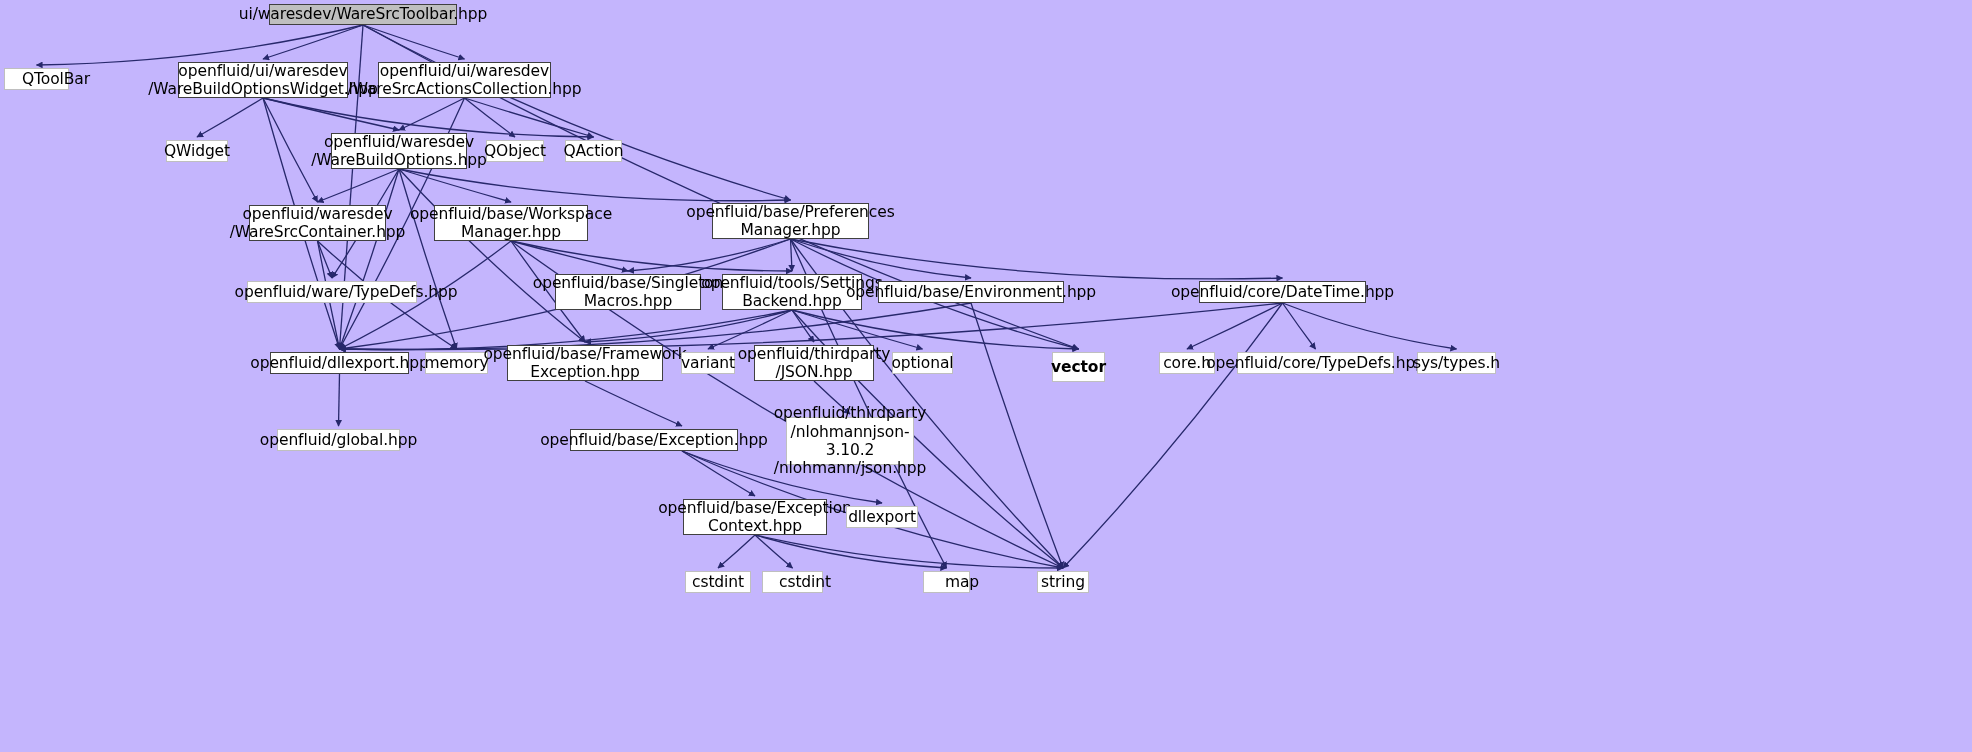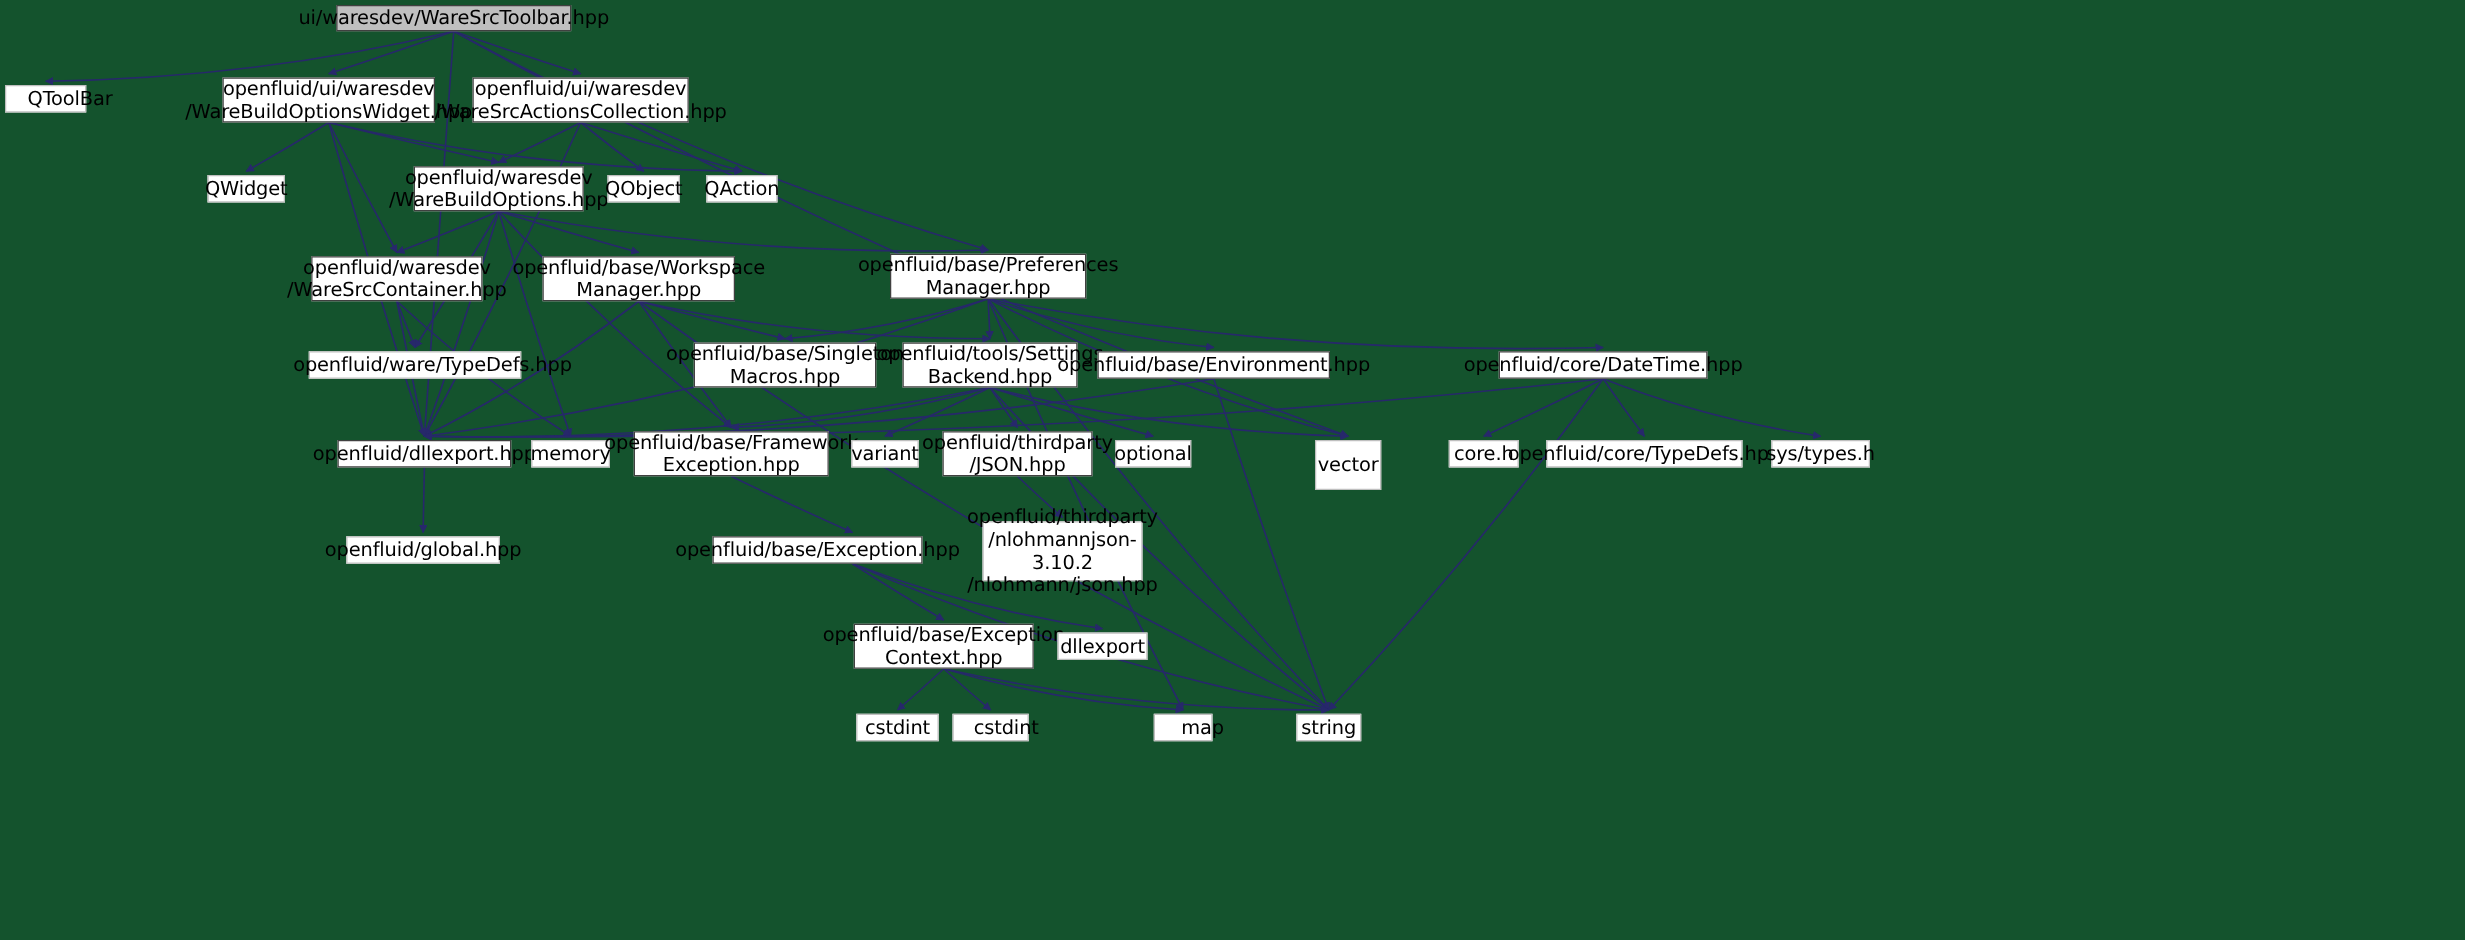--- a/index.html
+++ b/index.html
@@ -1,18 +1,18 @@
 <!DOCTYPE html>
 <html><head>
 <meta charset="utf-8">
 <title>WareSrcToolbar.hpp include dependency graph</title>
 <style>
   html,body{margin:0;padding:0;background:#ffffff;}
   body{font-family:"DejaVu Sans","Liberation Sans",sans-serif;}
-  #graph{position:relative;width:1972px;height:752px;background:#14532d;overflow:hidden;}
+  #graph{position:relative;width:1972px;height:752px;background:#c4b5fd;overflow:hidden;}
   #edges{position:absolute;left:0;top:0;width:1972px;height:752px;}
   .node{position:absolute;box-sizing:border-box;display:flex;align-items:center;justify-content:center;
         text-align:center;background:#ffffff;color:#000000;font-size:15.5px;line-height:1.18;
         letter-spacing:-0.1px;white-space:pre-line;padding:1px 5px;}
   .node.ext{border:1px solid #bfbfbf;}
   .node.loc{border:1.6px solid #404040;}
   .node.root{border:1.6px solid #404040;background:#bfbfbf;}
 </style>
 </head>
 <body>
@@ -115,21 +115,21 @@
       <div class="node loc" style="left: 878px; top: 281px; width: 186px; height: 22px;">openfluid/base/Environment.hpp</div>
       <div class="node loc" style="left: 1199px; top: 281px; width: 167px; height: 22px;">openfluid/core/DateTime.hpp</div>
       <div class="node loc" style="left: 270px; top: 352px; width: 139px; height: 22px;">openfluid/dllexport.hpp</div>
       <div class="node ext" style="left: 425px; top: 352px; width: 63px; height: 22px;">memory</div>
       <div class="node loc" style="left: 507px; top: 345px; width: 156px; height: 36px;">openfluid/base/Framework
 Exception.hpp</div>
       <div class="node ext" style="left: 681px; top: 352px; width: 54px; height: 22px;">variant</div>
       <div class="node loc" style="left: 754px; top: 345px; width: 120px; height: 36px;">openfluid/thirdparty
 /JSON.hpp</div>
       <div class="node ext" style="left: 892px; top: 352px; width: 61px; height: 22px;">optional</div>
-      <div class="node ext" style="left: 1052px; top: 352px; width: 53px; height: 40px;">vector</div>
+      <div class="node ext" style="left: 1052px; top: 352px; width: 53px; height: 30px; font-weight: bold;">vector</div>
       <div class="node ext" style="left: 1159px; top: 352px; width: 56px; height: 22px;">core.h</div>
       <div class="node ext" style="left: 1237px; top: 352px; width: 157px; height: 22px;">openfluid/core/TypeDefs.hpp</div>
       <div class="node ext" style="left: 1417px; top: 352px; width: 79px; height: 22px;">sys/types.h</div>
       <div class="node ext" style="left: 277px; top: 429px; width: 123px; height: 22px;">openfluid/global.hpp</div>
       <div class="node ext" style="left: 786px; top: 417px; width: 128px; height: 48px;">openfluid/thirdparty
 /nlohmannjson-3.10.2
 /nlohmann/json.hpp</div>
       <div class="node loc" style="left: 570px; top: 429px; width: 168px; height: 22px;">openfluid/base/Exception.hpp</div>
       <div class="node loc" style="left: 683px; top: 499px; width: 144px; height: 36px;">openfluid/base/Exception
 Context.hpp</div>

